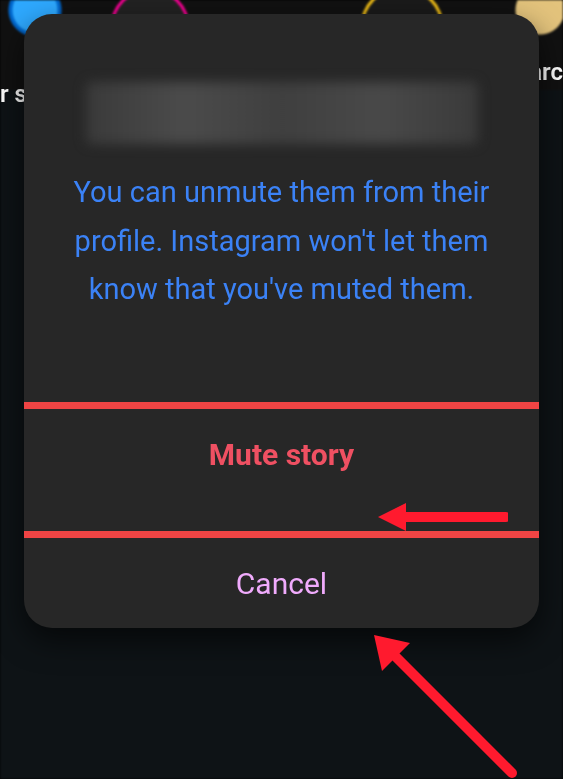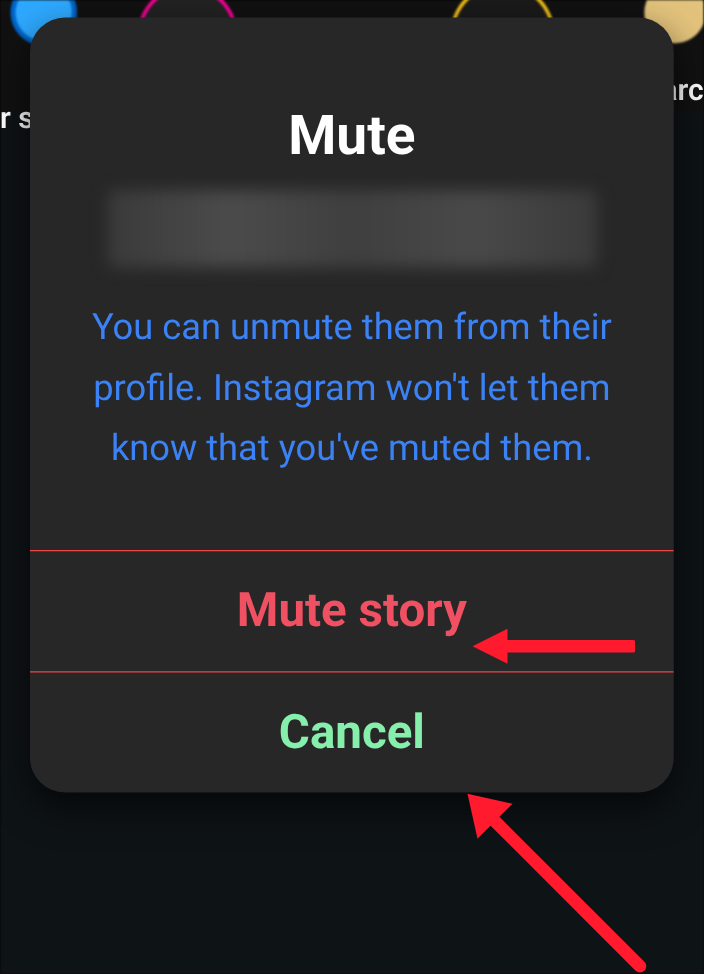--- a/index.html
+++ b/index.html
@@ -67,49 +67,49 @@
     .dialog-desc {
       color: #3b82f6;
       font-size: 29px;
       line-height: 1.68;
       font-weight: 400;
       padding: 0 8px;
     }
     .dialog-btn {
       display: flex; align-items: center; justify-content: center;
       height: 97px;
-      border-top: 1px solid #ef4444;
-      font-size: 38px;
+      border-top: 7px solid #ef4444;
+      font-size: 30px;
       font-weight: 700;
       cursor: pointer;
       user-select: none;
+      margin-top: 32px;
     }
     .btn-danger { color: #ef5062; }
-    .btn-default { color: #86efac; font-weight: 700; }
+    .btn-default { color: #f0abfc; font-weight: 400; }
 
     
     .arrow {
       position: absolute;
       pointer-events: none;
     }
     .arrow svg { display: block; }
   </style>
 </head>
 <body>
 
 <div class="bg">
   <div class="story-ring"></div>
   <div class="story-ring2"></div>
 </div>
 <div class="bg-label-left">r s</div>
 <div class="bg-label-right">arc</div>
 
 <div class="dialog">
   <div class="dialog-header">
-    <div class="dialog-title">Mute</div>
     <div class="blurred-name"></div>
     <div class="dialog-desc">You can unmute them from their profile. Instagram won't let them know that you've muted them.</div>
   </div>
 
   <div class="dialog-btn btn-danger">
     <span>Mute story</span>
   </div>
 
 
   <div class="dialog-btn btn-default">

